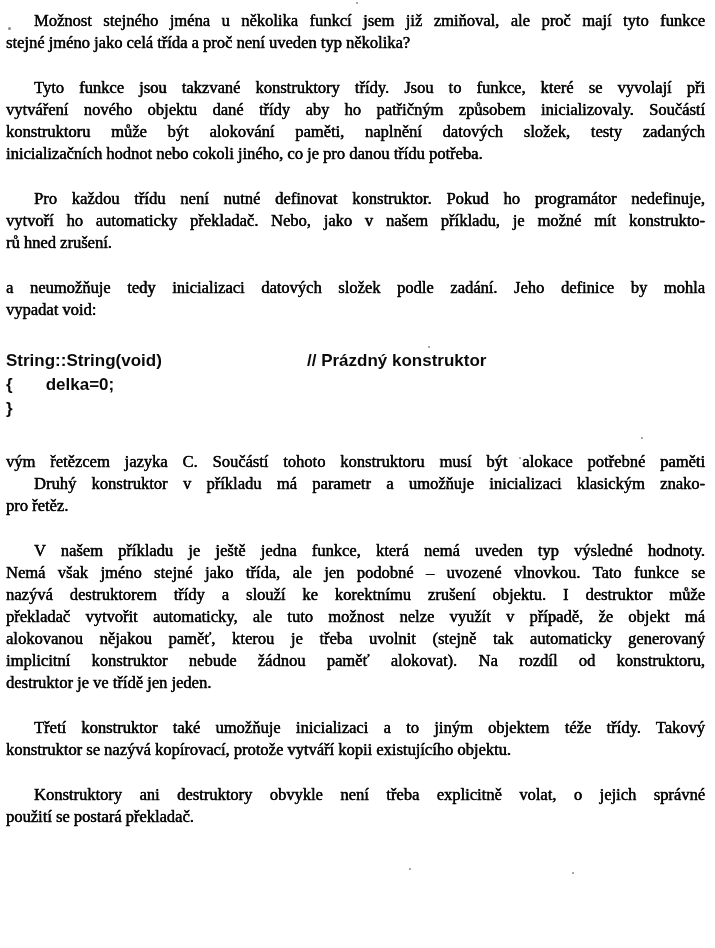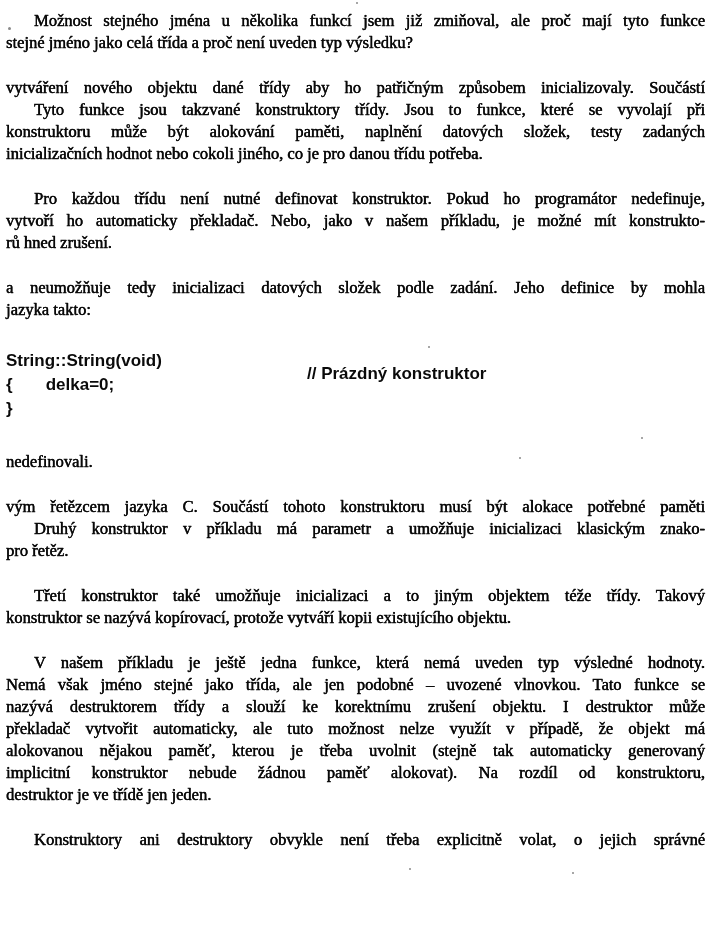--- a/index.html
+++ b/index.html
@@ -53,82 +53,82 @@
     height: 24px;
     font-size: 17px;
     line-height: 24px;
   }
   .code-text {
     white-space: pre;
   }
   .code-comment {
     position: absolute;
     left: 301px;
-    top: 13px;
+    top: 0;
     white-space: pre;
   }
   .speck {
     position: absolute;
     background: #2a2a2a;
     border-radius: 50%;
     opacity: 0.55;
   }
 </style>
 </head>
 <body>
 
 <div class="page">
   <div class="content" id="doc">
       <div class="para">
         <div class="line first">Možnost stejného jména u několika funkcí jsem již zmiňoval, ale proč mají tyto funkce</div>
-        <div class="line last">stejné jméno jako celá třída a proč není uveden typ výsledku?</div>
+        <div class="line last">stejné jméno jako celá třída a proč není uveden typ několika?</div>
       </div>
       <div class="para">
+        <div class="line first">Tyto funkce jsou takzvané konstruktory třídy. Jsou to funkce, které se vyvolají při</div>
         <div class="line">vytváření nového objektu dané třídy aby ho patřičným způsobem inicializovaly. Součástí</div>
-        <div class="line first">Tyto funkce jsou takzvané konstruktory třídy. Jsou to funkce, které se vyvolají při</div>
         <div class="line">konstruktoru může být alokování paměti, naplnění datových složek, testy zadaných</div>
         <div class="line last">inicializačních hodnot nebo cokoli jiného, co je pro danou třídu potřeba.</div>
       </div>
       <div class="para">
         <div class="line first">Pro každou třídu není nutné definovat konstruktor. Pokud ho programátor nedefinuje,</div>
         <div class="line">vytvoří ho automaticky překladač. Nebo, jako v našem příkladu, je možné mít konstrukto-</div>
         <div class="line last">rů hned zrušení.</div>
       </div>
       <div class="para">
         <div class="line">a neumožňuje tedy inicializaci datových složek podle zadání. Jeho definice by mohla</div>
-        <div class="line last">jazyka takto:</div>
+        <div class="line last">vypadat void:</div>
       </div>
       <div class="code-block">
         <div class="code-line"><span class="code-text">String::String(void)</span><span class="code-comment">// Prázdný konstruktor</span></div>
         <div class="code-line"><span class="code-text">{       delka=0;</span></div>
         <div class="code-line"><span class="code-text">}</span></div>
       </div>
       <div class="para">
-        <div class="line last">nedefinovali.</div>
       </div>
       <div class="para">
         <div class="line">vým řetězcem jazyka C. Součástí tohoto konstruktoru musí být alokace potřebné paměti</div>
         <div class="line first">Druhý konstruktor v příkladu má parametr a umožňuje inicializaci klasickým znako-</div>
         <div class="line last">pro řetěz.</div>
-      </div>
-      <div class="para">
-        <div class="line first">Třetí konstruktor také umožňuje inicializaci a to jiným objektem téže třídy. Takový</div>
-        <div class="line last">konstruktor se nazývá kopírovací, protože vytváří kopii existujícího objektu.</div>
       </div>
       <div class="para">
         <div class="line first">V našem příkladu je ještě jedna funkce, která nemá uveden typ výsledné hodnoty.</div>
         <div class="line">Nemá však jméno stejné jako třída, ale jen podobné – uvozené vlnovkou. Tato funkce se</div>
         <div class="line">nazývá destruktorem třídy a slouží ke korektnímu zrušení objektu. I destruktor může</div>
         <div class="line">překladač vytvořit automaticky, ale tuto možnost nelze využít v případě, že objekt má</div>
         <div class="line">alokovanou nějakou paměť, kterou je třeba uvolnit (stejně tak automaticky generovaný</div>
         <div class="line">implicitní konstruktor nebude žádnou paměť alokovat). Na rozdíl od konstruktoru,</div>
         <div class="line last">destruktor je ve třídě jen jeden.</div>
       </div>
       <div class="para">
+        <div class="line first">Třetí konstruktor také umožňuje inicializaci a to jiným objektem téže třídy. Takový</div>
+        <div class="line last">konstruktor se nazývá kopírovací, protože vytváří kopii existujícího objektu.</div>
+      </div>
+      <div class="para">
         <div class="line first">Konstruktory ani destruktory obvykle není třeba explicitně volat, o jejich správné</div>
+        <div class="line last">použití se postará překladač.</div>
       </div>
     </div>
 
   <div class="speck" style="left:8px;top:27px;width:3px;height:3px;"></div>
   <div class="speck" style="left:356px;top:2px;width:2px;height:2px;"></div>
   <div class="speck" style="left:632px;top:196px;width:3px;height:2px;"></div>
   <div class="speck" style="left:428px;top:346px;width:2px;height:2px;"></div>
   <div class="speck" style="left:519px;top:457px;width:2px;height:2px;"></div>
   <div class="speck" style="left:641px;top:437px;width:2px;height:2px;"></div>
   <div class="speck" style="left:409px;top:868px;width:2px;height:2px;"></div>

